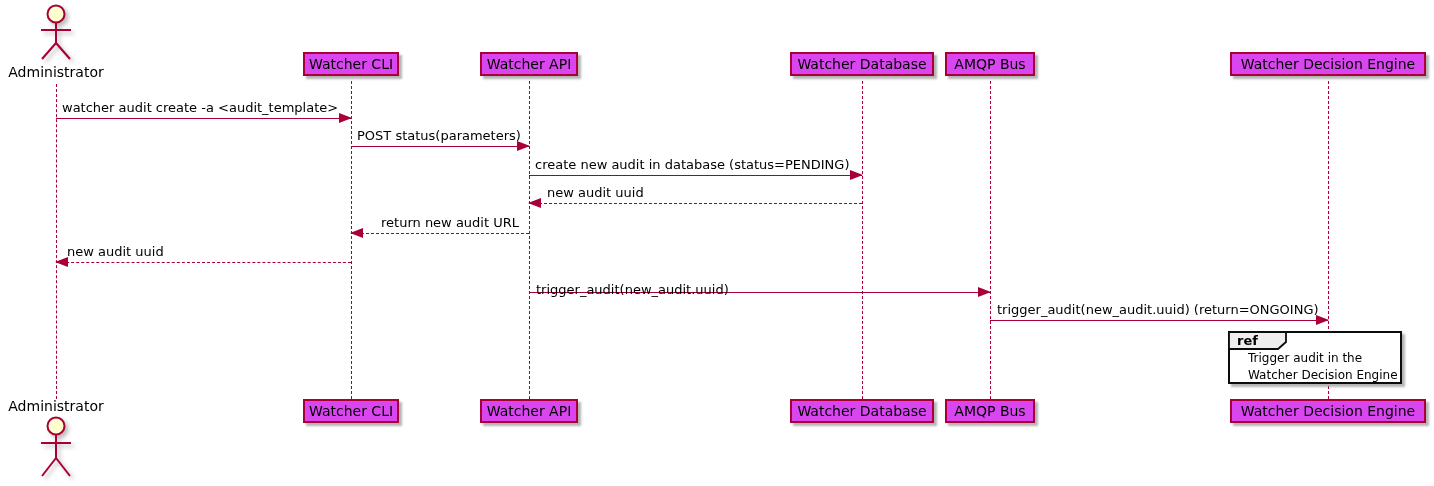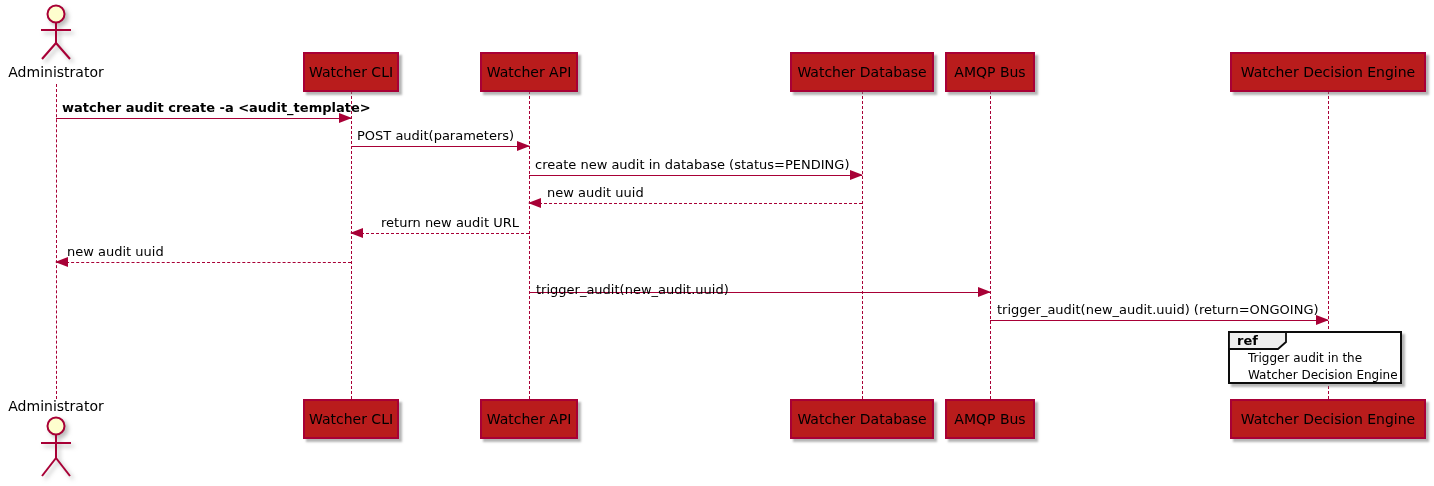--- a/index.html
+++ b/index.html
@@ -1,22 +1,22 @@
 <!DOCTYPE html>
 <html><head>
 <meta charset="utf-8">
 <style>
   html,body { margin:0; padding:0; background:#ffffff; }
   .canvas {
     position:relative; width:1434px; height:486px; background:#ffffff;
     font-family:"DejaVu Sans", sans-serif; overflow:hidden; color:#000;
   }
   .participant {
-    position:absolute; height:40px; box-sizing:border-box;
-    background:#b91c1c; border:2px solid #A80036;
+    position:absolute; height:24px; box-sizing:border-box;
+    background:#d946ef; border:2px solid #A80036;
     box-shadow:3px 3px 2px rgba(120,120,120,0.55);
     display:flex; align-items:center; justify-content:center;
     font-size:14px; white-space:nowrap; padding:0 5px;
   }
   .lifeline {
     position:absolute; width:0; border-left:1px dashed #A80036;
   }
   .msg { position:absolute; }
   .msg .line { position:absolute; left:0; right:0; top:0; height:0; }
   .msg.solid .line  { border-top:1px solid #A80036; }
@@ -73,27 +73,27 @@
 
   <div class="participant" style="left:303px; top:52px; width:96px;">Watcher CLI</div>
   <div class="participant" style="left:480px; top:52px; width:98px;">Watcher API</div>
   <div class="participant" style="left:790px; top:52px; width:144px;">Watcher Database</div>
   <div class="participant" style="left:945px; top:52px; width:90px;">AMQP Bus</div>
   <div class="participant" style="left:1230px; top:52px; width:196px;">Watcher Decision Engine</div>
 
   <div class="msg solid" style="left:56px; top:118px; width:295px;">
     <div class="line"></div>
     <div class="arrow right"></div>
-    <div class="label" style="left:6px;font-weight:bold;">watcher audit create -a &lt;audit_template&gt;</div>
+    <div class="label" style="left:6px;">watcher audit create -a &lt;audit_template&gt;</div>
   </div>
 
   <div class="msg solid" style="left:351px; top:146px; width:178px;">
     <div class="line"></div>
     <div class="arrow right"></div>
-    <div class="label" style="left:6px;">POST audit(parameters)</div>
+    <div class="label" style="left:6px;">POST status(parameters)</div>
   </div>
 
   <div class="msg solid" style="left:529px; top:175px; width:333px;">
     <div class="line"></div>
     <div class="arrow right"></div>
     <div class="label" style="left:6px;">create new audit in database (status=PENDING)</div>
   </div>
 
   <div class="msg dashed" style="left:529px; top:203px; width:333px;">
     <div class="line"></div>

